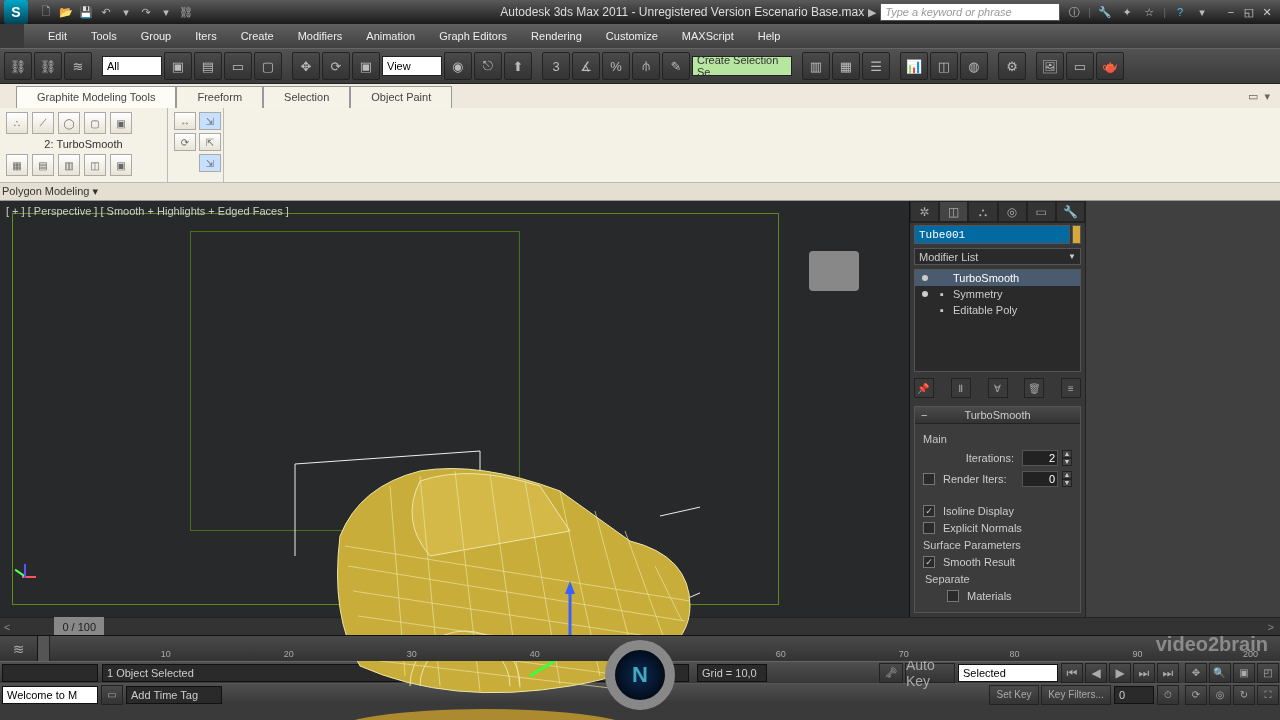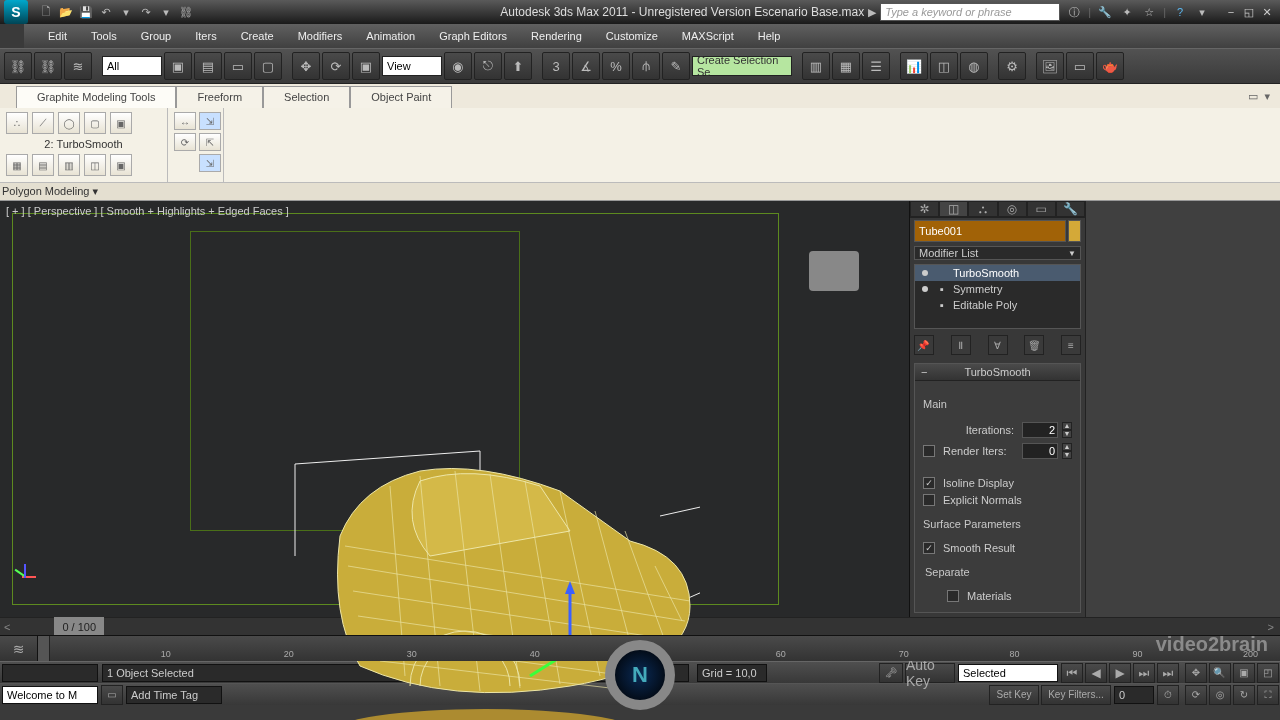--- a/index.html
+++ b/index.html
@@ -56,39 +56,39 @@
 .car-area svg { width: 100%; height: 100%; }
 
 .cmd-panel { width: 175px; background: #383838; display: flex; flex-direction: column; }
 .extra-panel { width: 195px; background: #404040; border-left: 1px solid #222; }
 
 .cp-tabs { height: 26px; display: flex; background: #333; border-bottom: 1px solid #222; }
 .cp-tab { flex: 1; border: 1px solid #222; display: flex; align-items: center; justify-content: center; cursor: pointer; color: #aaa; font-size: 12px; }
 .cp-tab.sel { background: #444; }
 
 .cp-name { height: 22px; display: flex; margin: 2px 4px; }
-.cp-name input { flex: 1; background: #a16207; color: #fff; border: 1px solid #555; padding: 8px 4px; }
+.cp-name input { flex: 1; background: #0369a1; color: #fff; border: 1px solid #555; padding: 0 4px; font-family: Liberation Mono, monospace; }
 .cp-color { width: 20px; background: #d4a938; border: 1px solid #555; margin-left: 2px; }
 
 .cp-mod-dd { margin: 2px 4px; height: 20px; background: #2a2a2a; color: #ccc; border: 1px solid #555; display: flex; align-items: center; padding: 0 4px; position: relative; }
 .cp-mod-dd::after { content: "▼"; position: absolute; right: 4px; font-size: 8px; }
 
 .cp-stack { margin: 2px 4px; height: 120px; background: #2a2a2a; border: 1px solid #555; overflow: auto; }
 .stack-row { padding: 2px 4px; display: flex; align-items: center; gap: 6px; cursor: pointer; }
 .stack-row.sel { background: #4a5b6f; color: #fff; }
 .stack-eye { width: 12px; height: 12px; }
 
 .cp-btns { margin: 4px 4px; display: flex; gap: 3px; justify-content: space-between; }
 .cp-b { width: 20px; height: 20px; background: #3a3a3a; border: 1px solid #222; cursor: pointer; display: flex; align-items: center; justify-content: center; color: #aaa; font-size: 10px; }
 
 .cp-rollout { margin: 4px 4px; border: 1px solid #555; background: #3c3c3c; }
 .cp-roll-hd { background: linear-gradient(#4a4a4a, #333); border-bottom: 1px solid #222; padding: 2px 6px; text-align: center; position: relative; }
 .cp-roll-hd .minus { position: absolute; left: 6px; }
 .cp-roll-body { padding: 5px 8px; }
-.pgroup-title { color: #c8c8c8; margin: 12px 0; }
+.pgroup-title { color: #c8c8c8; margin: 4px 0; }
 .param-row { display: flex; align-items: center; margin: 5px 0; gap: 4px; }
 .param-row label { flex: 1; text-align: right; padding-right: 4px; }
 .spinner { width: 36px; height: 16px; background: #222; border: 1px solid #555; color: #fff; text-align: right; padding: 0 2px; display: flex; align-items: center; justify-content: flex-end; }
 .spin-arrows { width: 10px; display: flex; flex-direction: column; }
 .spin-arrows div { height: 8px; font-size: 7px; text-align: center; background: #444; border: 1px solid #222; line-height: 6px; }
 .chk { width: 12px; height: 12px; border: 1px solid #777; background: #2a2a2a; display: inline-flex; align-items: center; justify-content: center; font-size: 9px; margin-right: 4px; }
 
 
 .slider-area { height: 18px; background: #333; display: flex; align-items: center; border-top: 1px solid #222; }
 .slider-area .handle { background: #888; padding: 10px 8px; margin-left: 40px; color: #222; cursor: pointer; }

